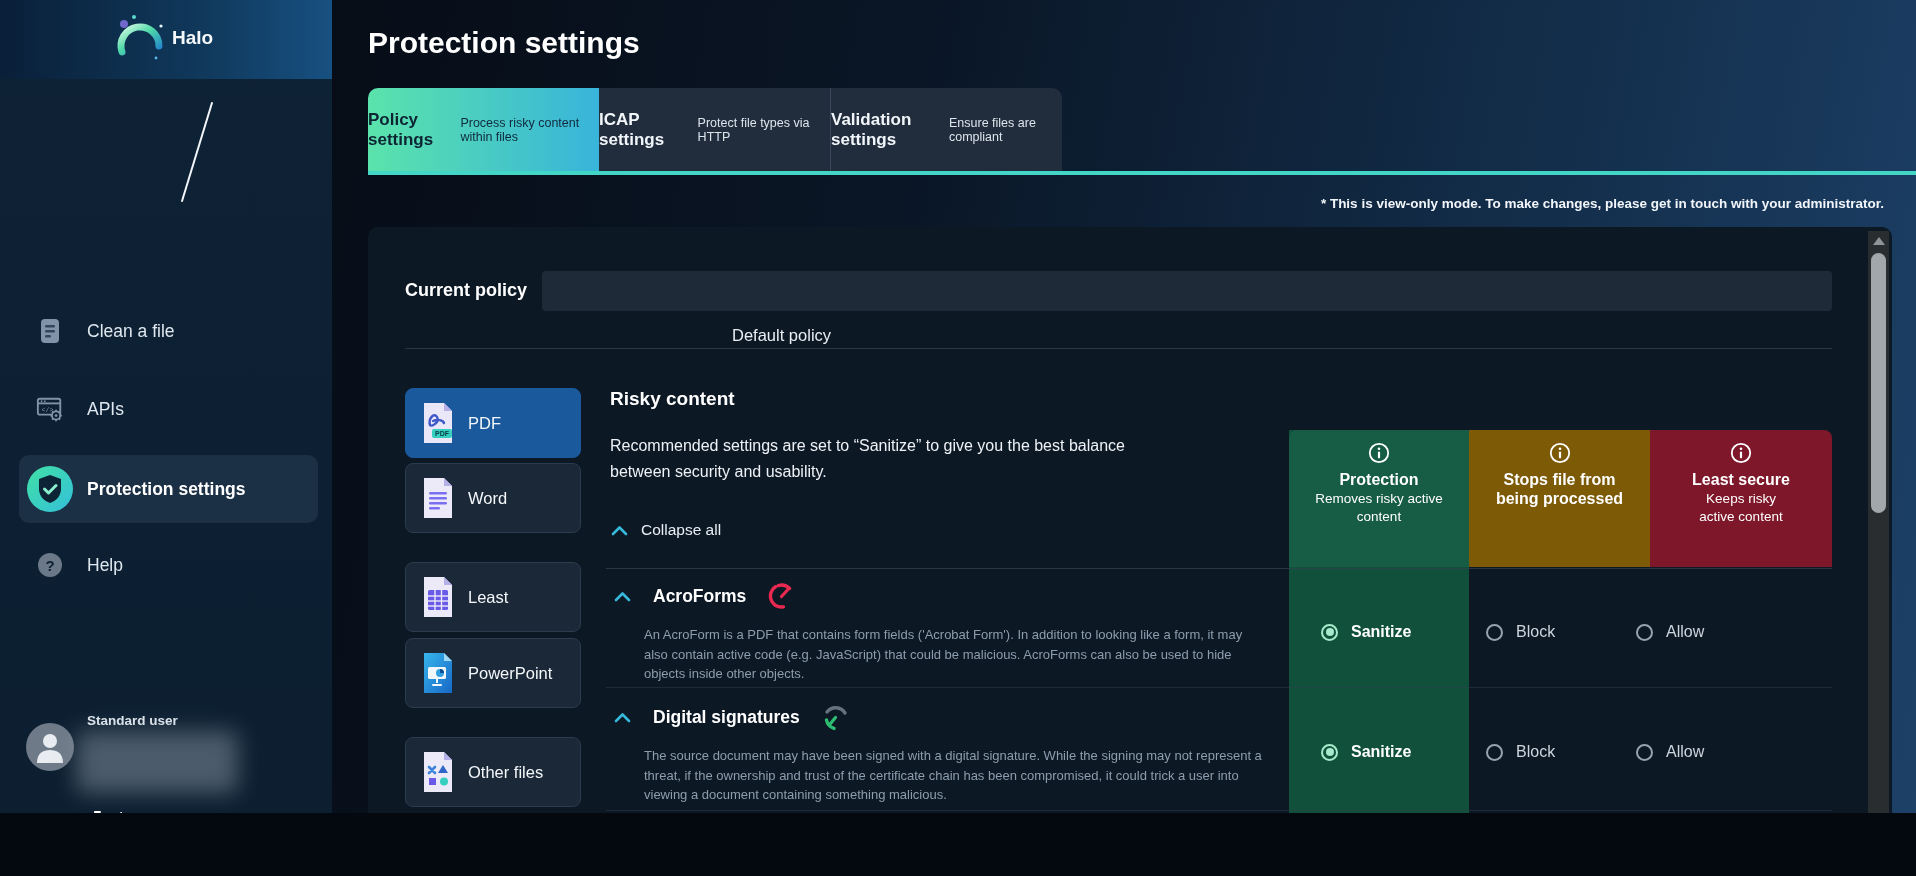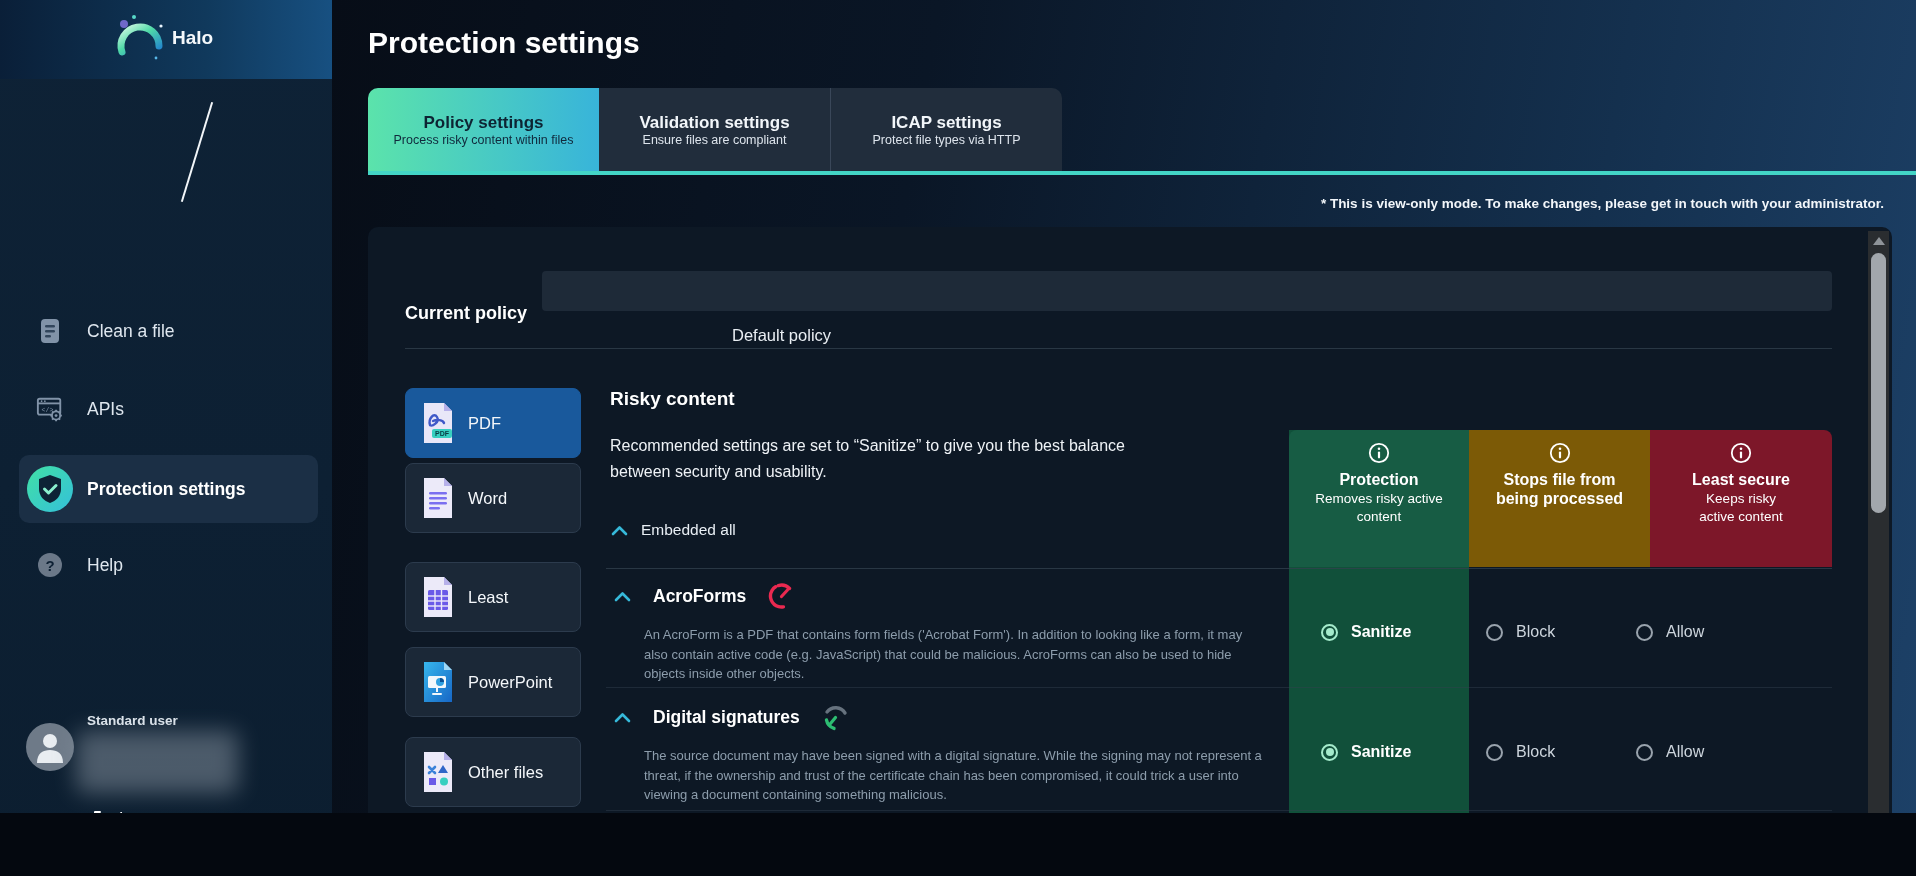--- a/index.html
+++ b/index.html
@@ -24,34 +24,34 @@
   .user-role{left:87px;top:713px;color:#e2e9f0;font-size:13.5px;font-weight:700;}
   .avatar{left:26px;top:723px;width:48px;height:48px;border-radius:50%;background:#6e7a88;overflow:hidden;}
   .user-blur{left:76px;top:731px;width:162px;height:62px;background:#8b97a3;opacity:.5;border-radius:8px;filter:blur(11px);}
   .logout{left:92px;top:809px;display:flex;align-items:center;gap:8px;color:#ffffff;font-size:17px;}
 
   
   .main{left:332px;top:0;width:1584px;height:876px;
     background:linear-gradient(100deg,#070d17 0%,#0a1626 35%,#14304e 75%,#1d4168 100%);}
   .page-title{left:36px;top:26px;color:#ffffff;font-size:30px;font-weight:700;}
   .tabs{left:36px;top:88px;display:flex;}
-  .tab{width:231px;height:84px;background:#212d3c;display:flex;flex-direction:column;align-items:center;justify-content:center;cursor:pointer;}
+  .tab{width:231px;height:84px;background:#212d3c;display:flex;flex-direction:row;align-items:center;justify-content:center;cursor:pointer;}
   .tab:first-child{border-radius:10px 0 0 0;}
   .tab:last-child{border-radius:0 10px 0 0;border-left:1px solid #3a4759;}
   .tab .t1{font-size:17px;font-weight:700;color:#f2f6fa;}
   .tab .t2{font-size:12.5px;color:#dde4ec;}
   .tab.active{background:linear-gradient(90deg,#5be3ab 0%,#38b4da 100%);}
   .tab.active .t1{color:#0d2433;}
   .tab.active .t2{color:#10293c;}
   .teal-line{left:36px;top:171px;width:1548px;height:4px;background:#43d5c6;}
   .view-note{left:0;top:196px;width:1552px;text-align:right;color:#f2f6fa;font-size:13.5px;font-weight:700;}
 
   
   .panel{left:36px;top:227px;width:1524px;height:649px;background:#0d1825;border-radius:10px 10px 0 0;}
-  .cp-label{left:37px;top:53px;color:#ffffff;font-size:18px;font-weight:700;margin-top:23px;}
+  .cp-label{left:37px;top:53px;color:#ffffff;font-size:18px;font-weight:700;}
   .cp-select{left:174px;top:44px;width:1290px;height:40px;background:#1e2a38;border-radius:4px;cursor:pointer;}
   .cp-value{left:190px;top:55px;color:#e9eef3;font-size:16.5px;}
   .hr{height:1px;background:#33414f;opacity:.75;}
 
   .ft-btn{left:37px;width:176px;height:70px;border-radius:8px;background:#1b2837;border:1px solid #2c3b4d;box-sizing:border-box;display:flex;align-items:center;cursor:pointer;}
   .ft-btn.sel{background:#19599c;border-color:#19599c;}
   .ft-icon{margin-left:14px;width:34px;height:40px;}
   .ft-label{margin-left:14px;color:#f4f7fa;font-size:16.5px;}
 
   .rc-heading{left:242px;top:161px;color:#ffffff;font-size:19px;font-weight:700;}
@@ -187,26 +187,26 @@
   <div class="abs main">
 
     <div class="abs page-title">Protection settings</div>
 
     <div class="abs tabs">
       <div class="tab active">
         <div class="t1">Policy settings</div>
         <div class="t2">Process risky content within files</div>
       </div>
       <div class="tab">
+        <div class="t1">ICAP settings</div>
+        <div class="t2">Protect file types via HTTP</div>
+      </div>
+      <div class="tab">
         <div class="t1">Validation settings</div>
         <div class="t2">Ensure files are compliant</div>
-      </div>
-      <div class="tab">
-        <div class="t1">ICAP settings</div>
-        <div class="t2">Protect file types via HTTP</div>
       </div>
     </div>
     <div class="abs teal-line"></div>
 
     <div class="abs view-note">* This is view-only mode. To make changes, please get in touch with your administrator.</div>
 
     <div class="abs panel">
 
       <div class="abs cp-label">Current policy</div>
       <div class="abs cp-select">
@@ -250,21 +250,21 @@
             <line x1="8" y1="19" x2="28" y2="19"></line>
               <line x1="8" y1="24" x2="28" y2="24"></line>
               <line x1="8" y1="29" x2="28" y2="29"></line>
             <line x1="15" y1="13" x2="15" y2="33"></line>
               <line x1="21.5" y1="13" x2="21.5" y2="33"></line>
           </g>
         </svg>
         <span class="ft-label">Least</span>
       </div>
 
-      <div class="abs ft-btn" style="top:420px">
+      <div class="abs ft-btn" style="top:411px">
         <svg class="ft-icon" viewBox="0 0 34 40">
           <defs>
               <linearGradient id="pptg" x1="0" y1="0" x2="1" y2="1">
                 <stop offset="0" stop-color="#37b6ec"></stop>
                 <stop offset="1" stop-color="#1767c6"></stop>
               </linearGradient>
             </defs>
           <path d="M4 0 H24 L32 8 V40 H4 Z" fill="url(#pptg)"></path>
           <path d="M24 0 L32 8 H24 Z" fill="#9fd8f5"></path>
           <rect x="8" y="14" width="18" height="12" rx="1.5" fill="#f2f7fb"></rect>
@@ -291,21 +291,21 @@
       <div class="abs rc-heading">Risky content</div>
       <div class="abs rc-intro">
         <div>Recommended settings are set to “Sanitize” to give you the best balance</div>
         <div>between security and usability.</div>
       </div>
 
       <div class="abs collapse">
         <svg width="17" height="11" viewBox="0 0 17 11">
           <polyline points="2,9 8.5,2.5 15,9" fill="none" stroke="#36b9da" stroke-width="2.6" stroke-linecap="round" stroke-linejoin="round"></polyline>
         </svg>
-        <span>Embedded all</span>
+        <span>Collapse all</span>
       </div>
 
       <div class="abs green-col"></div>
 
       <div class="abs hdr-card card-g">
         <svg class="ic" width="22" height="22" viewBox="0 0 22 22">
           <circle cx="11" cy="11" r="9.2" fill="none" stroke="#ffffff" stroke-width="1.8"></circle>
           <circle cx="11" cy="6.8" r="1.3" fill="#ffffff"></circle>
           <rect x="9.9" y="9.4" width="2.2" height="7" rx="1.1" fill="#ffffff"></rect>
         </svg>

